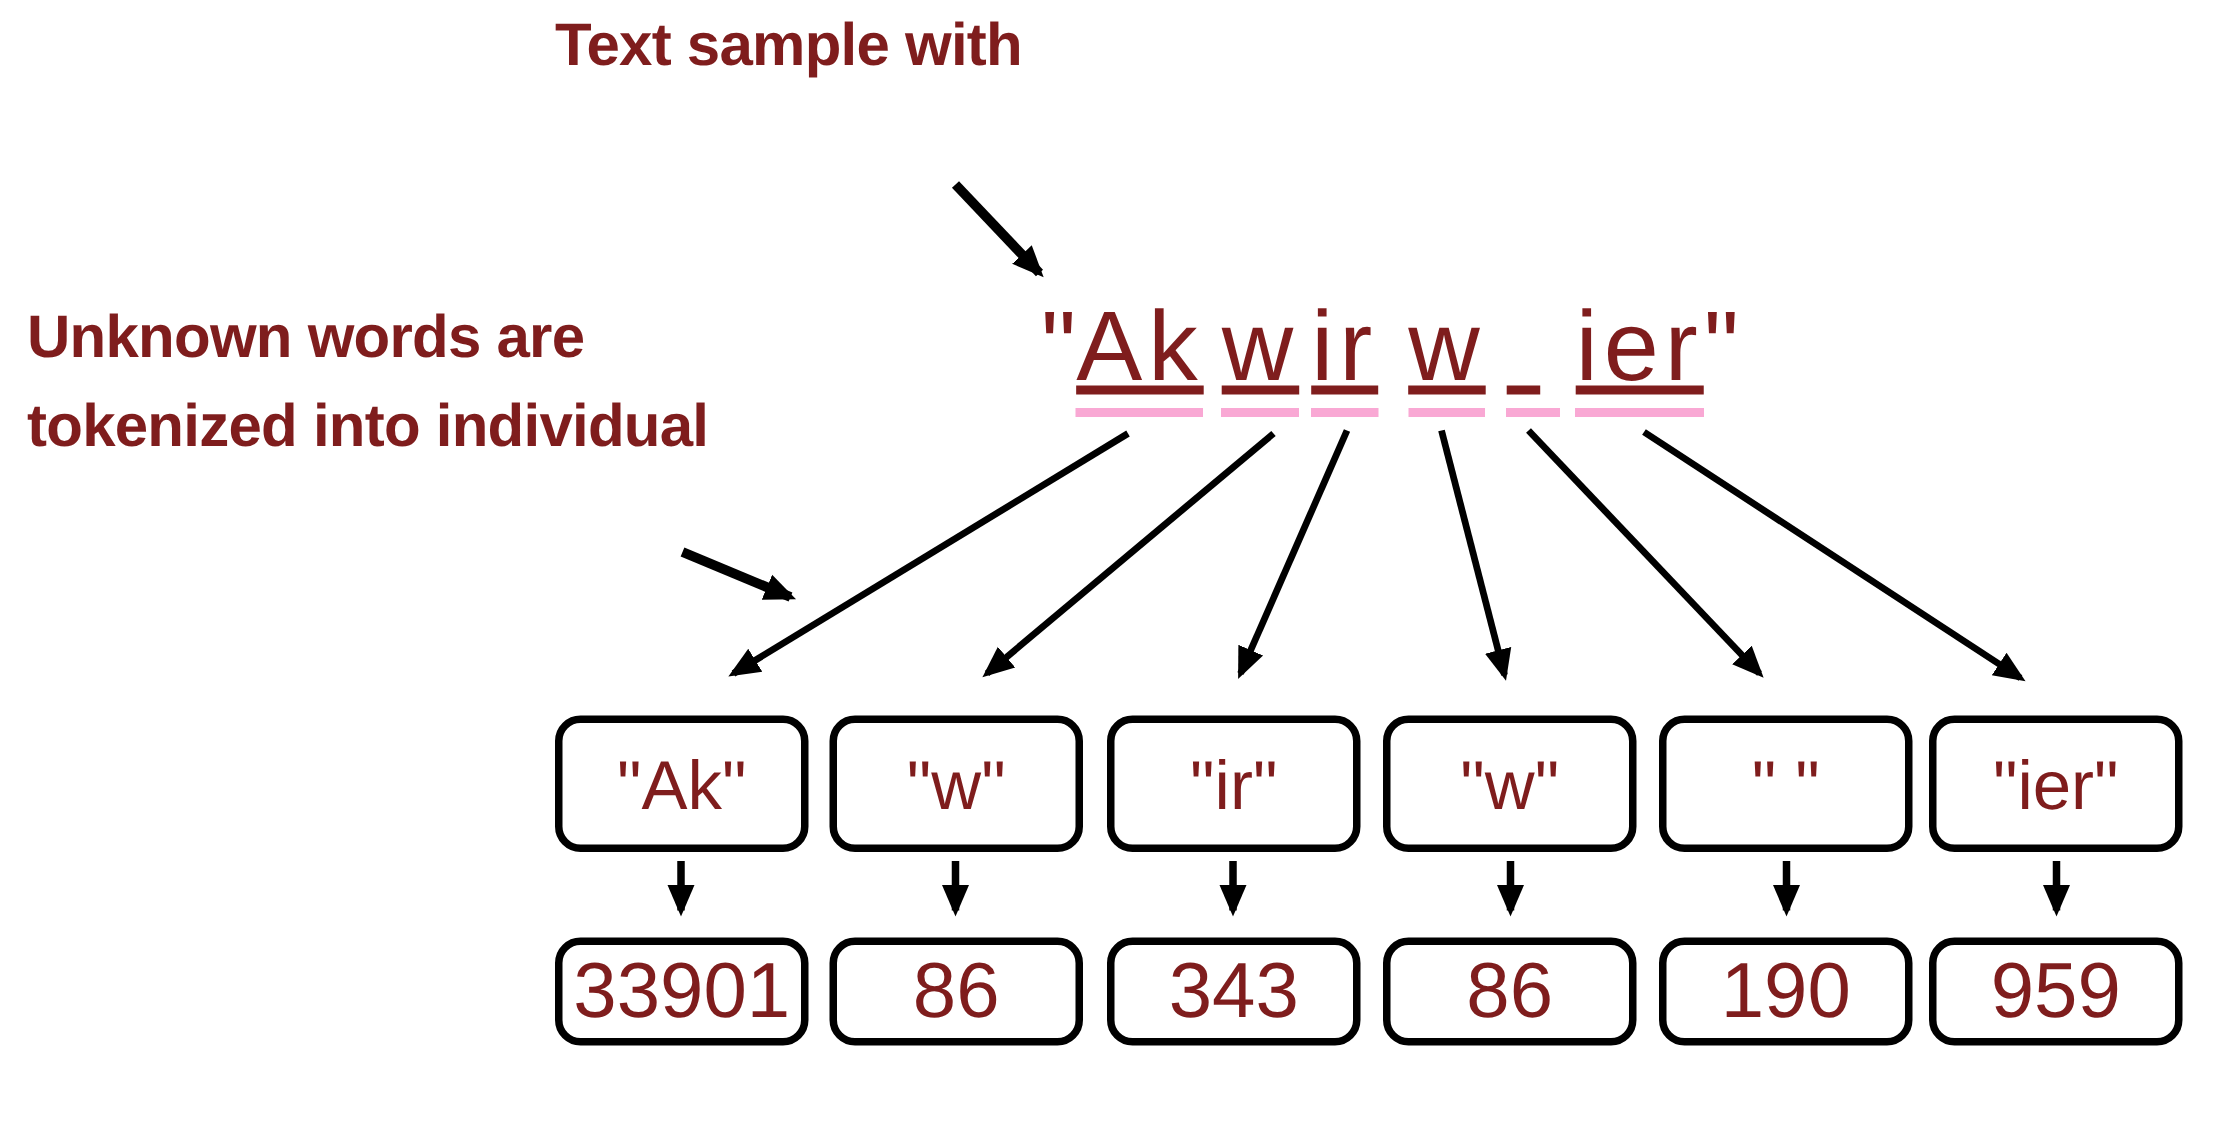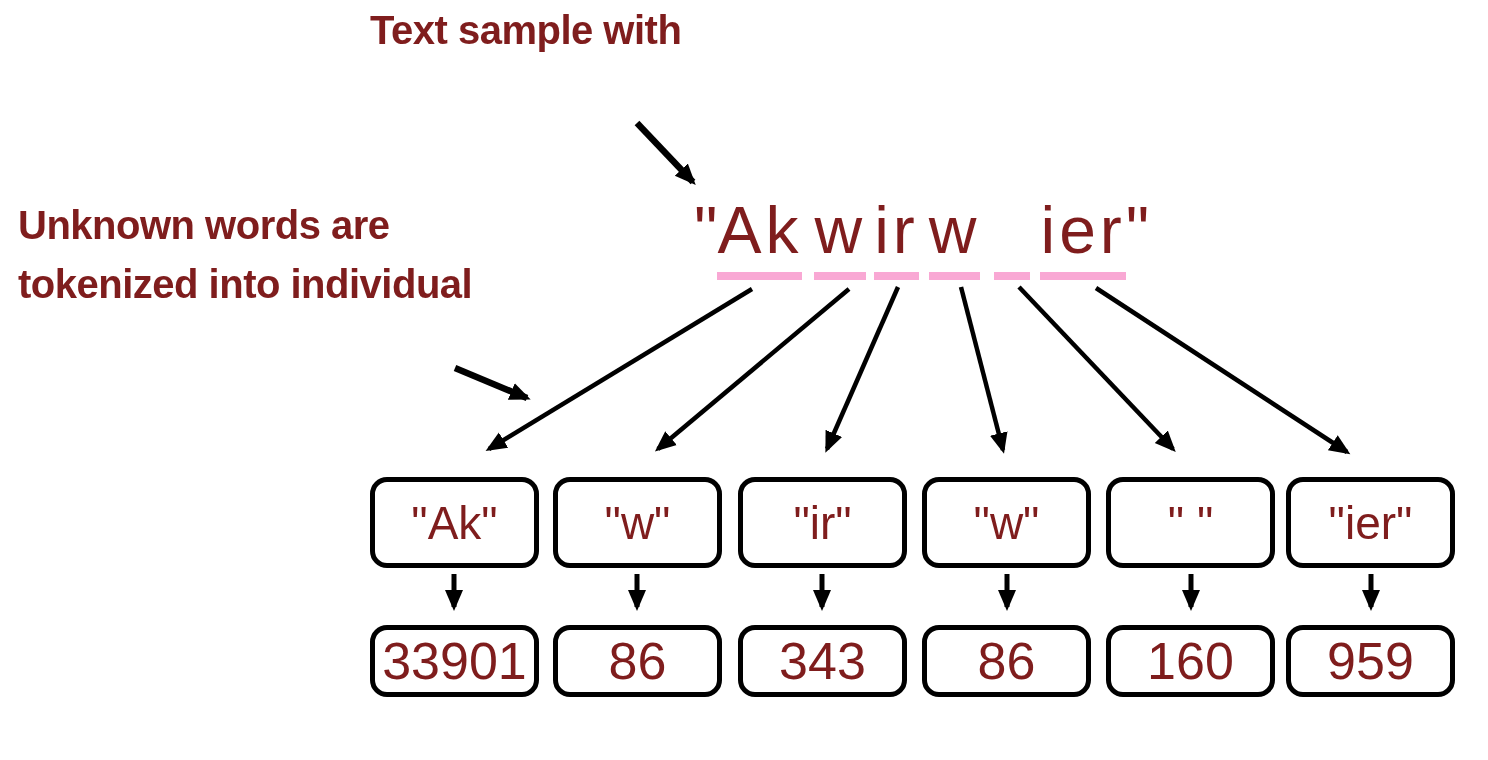--- a/index.html
+++ b/index.html
@@ -32,26 +32,27 @@
     top: 192px;
     display: flex;
     align-items: baseline;
     font-size: 66px;
     letter-spacing: 4px;
     white-space: pre;
     font-weight: 400;
   }
   .seg {
     display: inline-block;
-    border-bottom: 8px solid #f9a8d4;
+    border-bottom: 6px solid #f9a8d4;
     padding-bottom: 4px;
+    text-decoration: underline;
   }
   .seg-1 { margin-right: 12px; }
   .seg-2 { margin-right: 8px;  }
-  .seg-3 { margin-right: 10px; }
+  .seg-3 { margin-right: 20px; }
   .seg-4 { margin-right: 14px; }
   .seg-5 { margin-right: 10px; width: 36px; }
   .quote { letter-spacing: 0; }
 
   .row-label {
     position: absolute;
     font-weight: 700;
     font-size: 45px;
     white-space: nowrap;
   }
@@ -118,21 +119,21 @@
   <div class="box tok col-2">"w"</div>
   <div class="box tok col-3">"ir"</div>
   <div class="box tok col-4">"w"</div>
   <div class="box tok col-5">" "</div>
   <div class="box tok col-6">"ier"</div>
 
   <div class="box tid col-1">33901</div>
   <div class="box tid col-2">86</div>
   <div class="box tid col-3">343</div>
   <div class="box tid col-4">86</div>
-  <div class="box tid col-5">160</div>
+  <div class="box tid col-5">190</div>
   <div class="box tid col-6">959</div>
 
   <svg class="arrows" viewBox="0 0 1488 760" aria-hidden="true">
     <defs>
       <marker id="ah" markerUnits="userSpaceOnUse" markerWidth="26" markerHeight="22" refX="17" refY="10" orient="auto">
         <path d="M0,1 L21,10 L0,19 Z" fill="#000"></path>
       </marker>
     </defs>
 
     <line x1="637" y1="123" x2="693" y2="182" stroke-width="6.5" marker-end="url(#ah)"></line>

